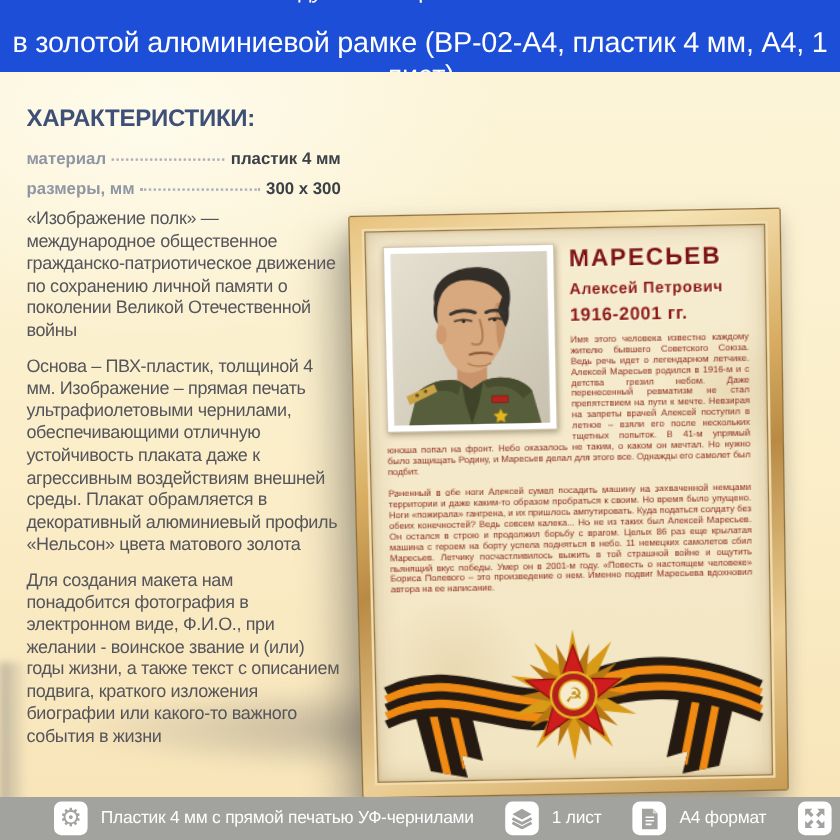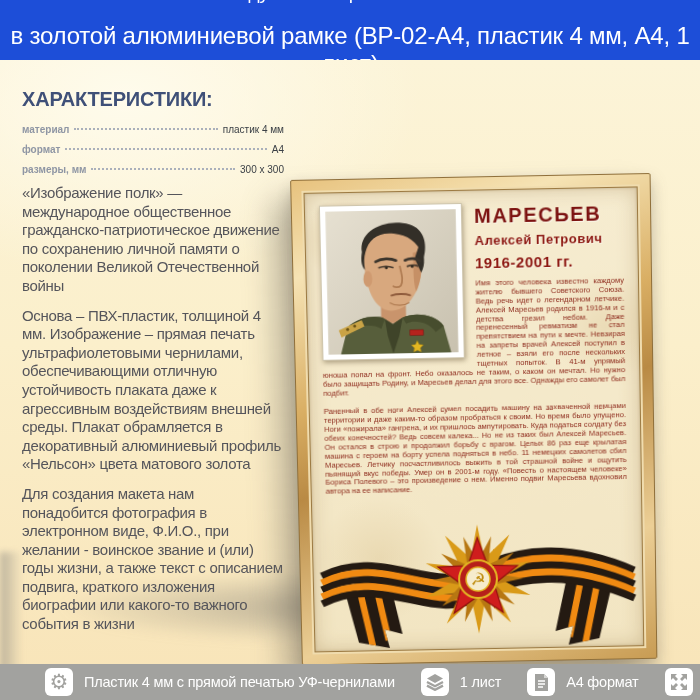--- a/index.html
+++ b/index.html
@@ -29,24 +29,24 @@
     filter:blur(6px);
   }
   .edge-shadow{
     position:absolute;left:0;top:492px;width:22px;height:150px;z-index:0;
     background:linear-gradient(90deg, rgba(138,135,128,.55), rgba(138,135,128,0));
     filter:blur(3px);
   }
   
   .left-col{position:absolute;left:22px;top:28px;width:262px;z-index:1;}
   .sec-title{color:#3f5078;font-size:20px;font-weight:bold;letter-spacing:-0.2px;margin:0 0 13px 0;}
-  .char-row{display:flex;align-items:baseline;font-size:10px;margin-bottom:9px;}
+  .char-row{display:flex;align-items:baseline;font-size:14px;margin-bottom:9px;}
   .char-label{color:#8f96a4;font-weight:bold;white-space:nowrap;}
   .char-dots{flex:1;border-bottom:2px dotted #aab0bb;margin:0 5px;transform:translateY(-3px);}
-  .char-value{color:#3b4046;font-weight:normal;white-space:nowrap;}
+  .char-value{color:#3b4046;font-weight:bold;white-space:nowrap;}
   .desc-title{margin-top:30px;}
   .desc-p{color:#55555b;font-size:15px;line-height:1.24;margin:0 0 11px 0;letter-spacing:-0.3px;}
   
   .poster-wrap{
     position:absolute;left:296px;top:118px;width:358px;height:486px;z-index:2;
     transform:perspective(1200px) rotateX(-2deg) rotate(-1.1deg);
     box-shadow:-18px 20px 28px rgba(110,104,92,.45), 0 8px 14px rgba(110,104,92,.35);
   }
   .frame{
     width:100%;height:100%;box-sizing:border-box;padding:12px;border:1px solid #8f6f3a;border-radius:2px;
@@ -101,25 +101,20 @@
   <div class="floor-shadow"></div>
   <div class="edge-shadow"></div>
 
   <div class="left-col">
     <div class="sec-title">ХАРАКТЕРИСТИКИ:</div>
 
     <div class="char-row">
       <span class="char-label">материал</span>
       <span class="char-dots"></span>
       <span class="char-value">пластик 4 мм</span>
-    </div>
-    <div class="char-row">
-      <span class="char-label">формат</span>
-      <span class="char-dots"></span>
-      <span class="char-value">А4</span>
     </div>
     <div class="char-row">
       <span class="char-label">размеры, мм</span>
       <span class="char-dots"></span>
       <span class="char-value">300 x 300</span>
     </div>
 
     <p class="desc-p">«Изображение полк» — международное общественное гражданско-патриотическое движение по сохранению личной памяти о поколении Великой Отечественной войны</p>
     <p class="desc-p">Основа – ПВХ-пластик, толщиной 4 мм. Изображение – прямая печать ультрафиолетовыми чернилами, обеспечивающими отличную устойчивость плаката даже к агрессивным воздействиям внешней среды. Плакат обрамляется в декоративный алюминиевый профиль «Нельсон» цвета матового золота</p>
     <p class="desc-p">Для создания макета нам понадобится фотография в электронном виде, Ф.И.О., при желании - воинское звание и (или) годы жизни, а также текст с описанием подвига, краткого изложения биографии или какого-то важного события в жизни</p>

